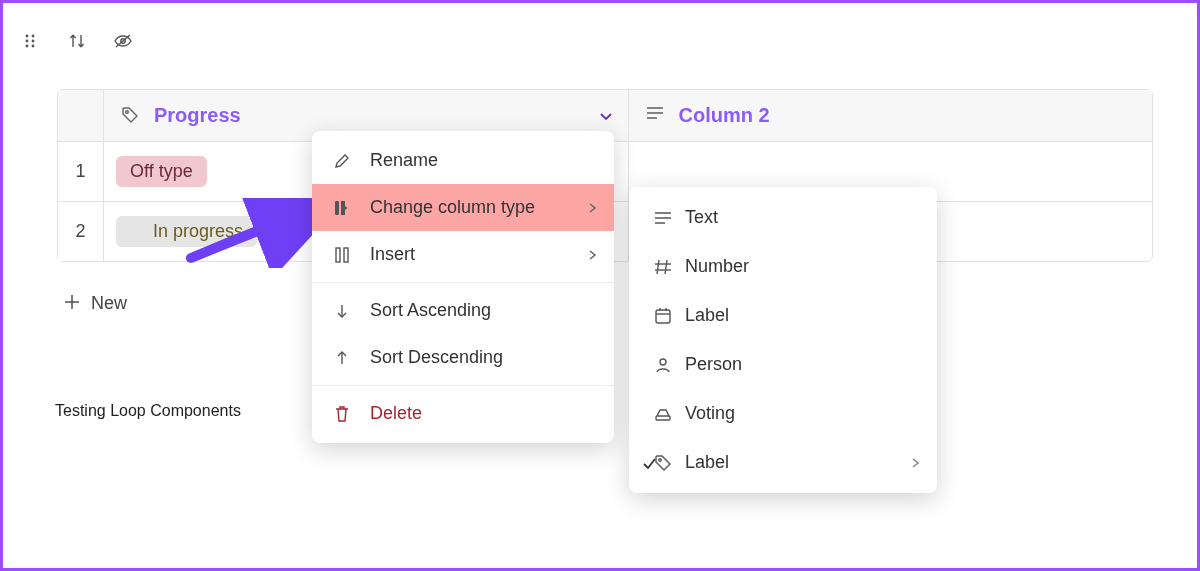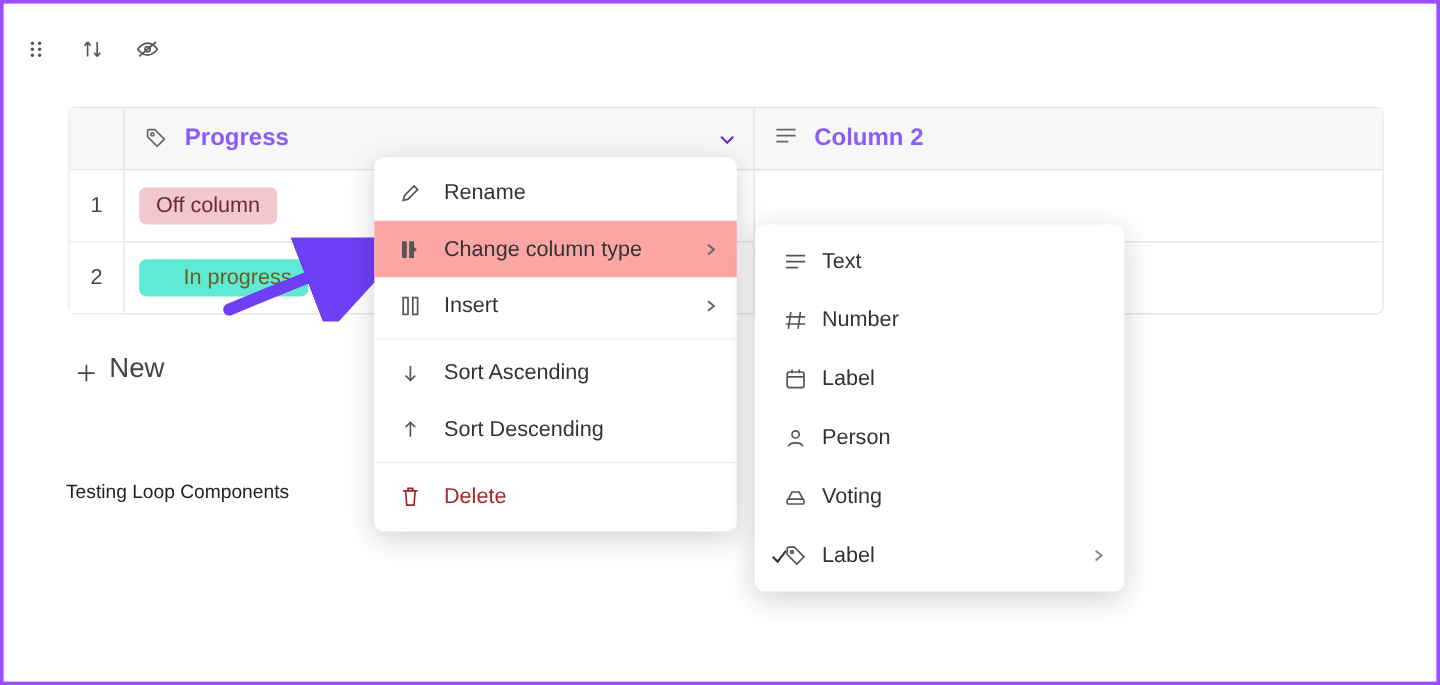--- a/index.html
+++ b/index.html
@@ -75,31 +75,31 @@
   }
   .td:last-child { border-right: none; }
 
   .tag {
     display: inline-block;
     padding: 5px 14px;
     border-radius: 6px;
     font-size: 18px;
   }
   .tag.offtrack { background: #f0c8ce; color: #6b2a34; }
-  .tag.inprogress { background: #5eead4; color: #6b5c1f; padding-left: 37px; }
+  .tag.inprogress { background: #e5e5e5; color: #6b5c1f; padding-left: 37px; }
 
   .newrow {
     position: absolute;
     top: 290px;
     left: 60px;
     display: flex;
-    align-items: flex-end;
+    align-items: flex-start;
     gap: 10px;
     color: #444;
-    font-size: 23px;
+    font-size: 18px;
     cursor: pointer;
   }
   .newrow .plus { width: 18px; height: 18px; }
 
   .caption {
     position: absolute;
     top: 354px;
     left: 52px;
     font-size: 16px;
     color: #222;
@@ -206,21 +206,21 @@
             <line x1="2" y1="13" x2="12" y2="13"></line>
           </svg>
       </span>
       <span>Column 2</span>
     </div>
   </div>
 
   <div class="trow">
     <div class="td-num">1</div>
     <div class="td">
-      <span class="tag offtrack">Off column</span>
+      <span class="tag offtrack">Off type</span>
     </div>
     <div class="td"></div>
   </div>
   <div class="trow">
     <div class="td-num">2</div>
     <div class="td">
       <span class="tag inprogress">In progress</span>
     </div>
     <div class="td"></div>
   </div>

